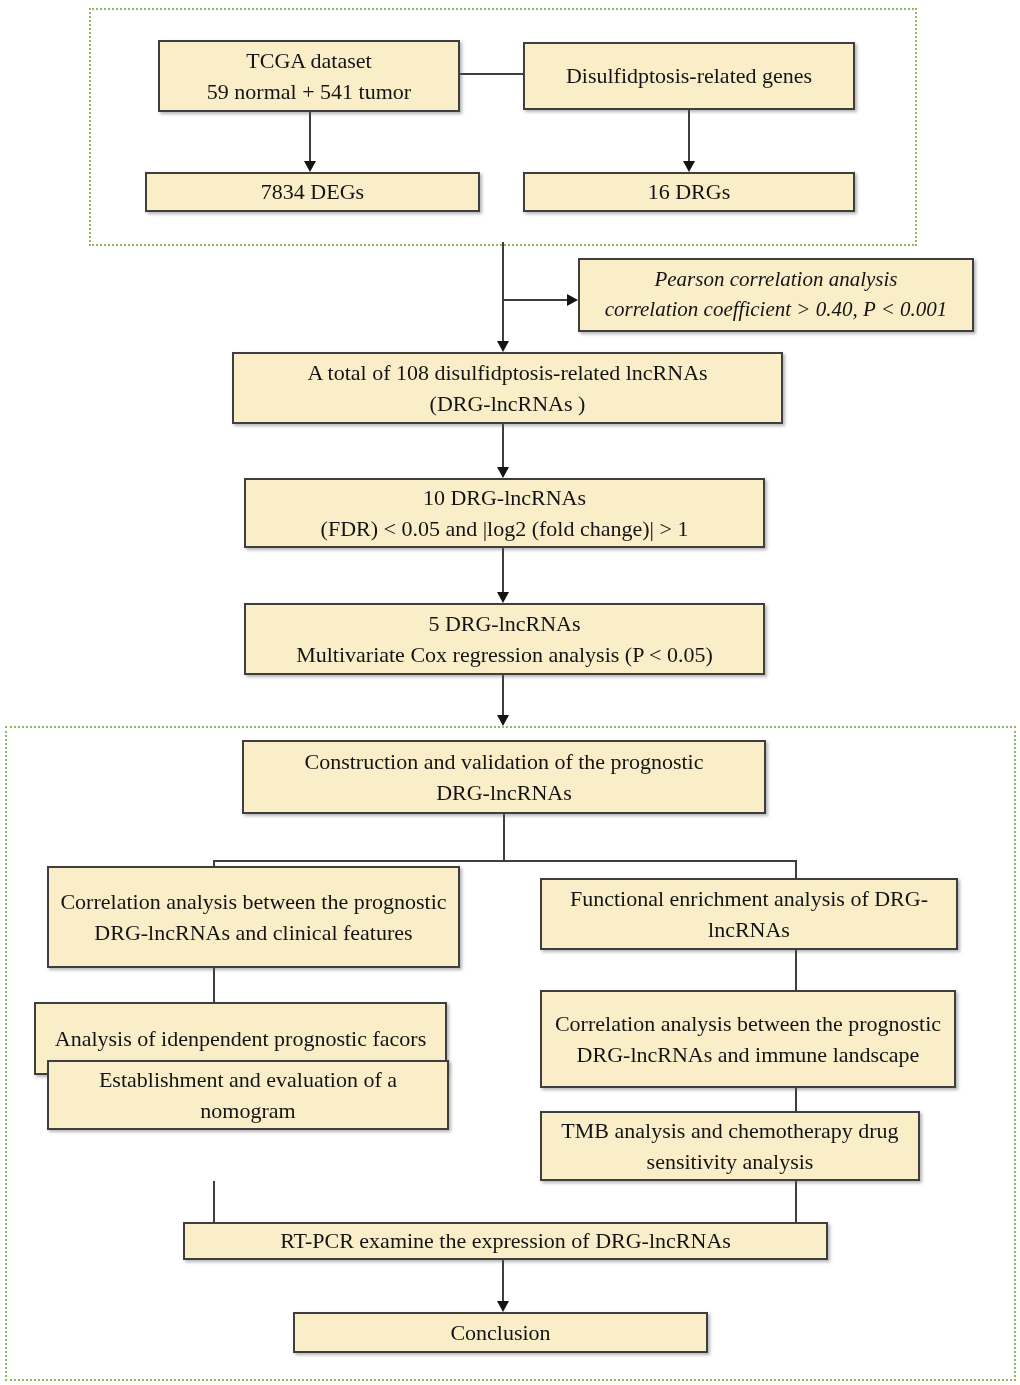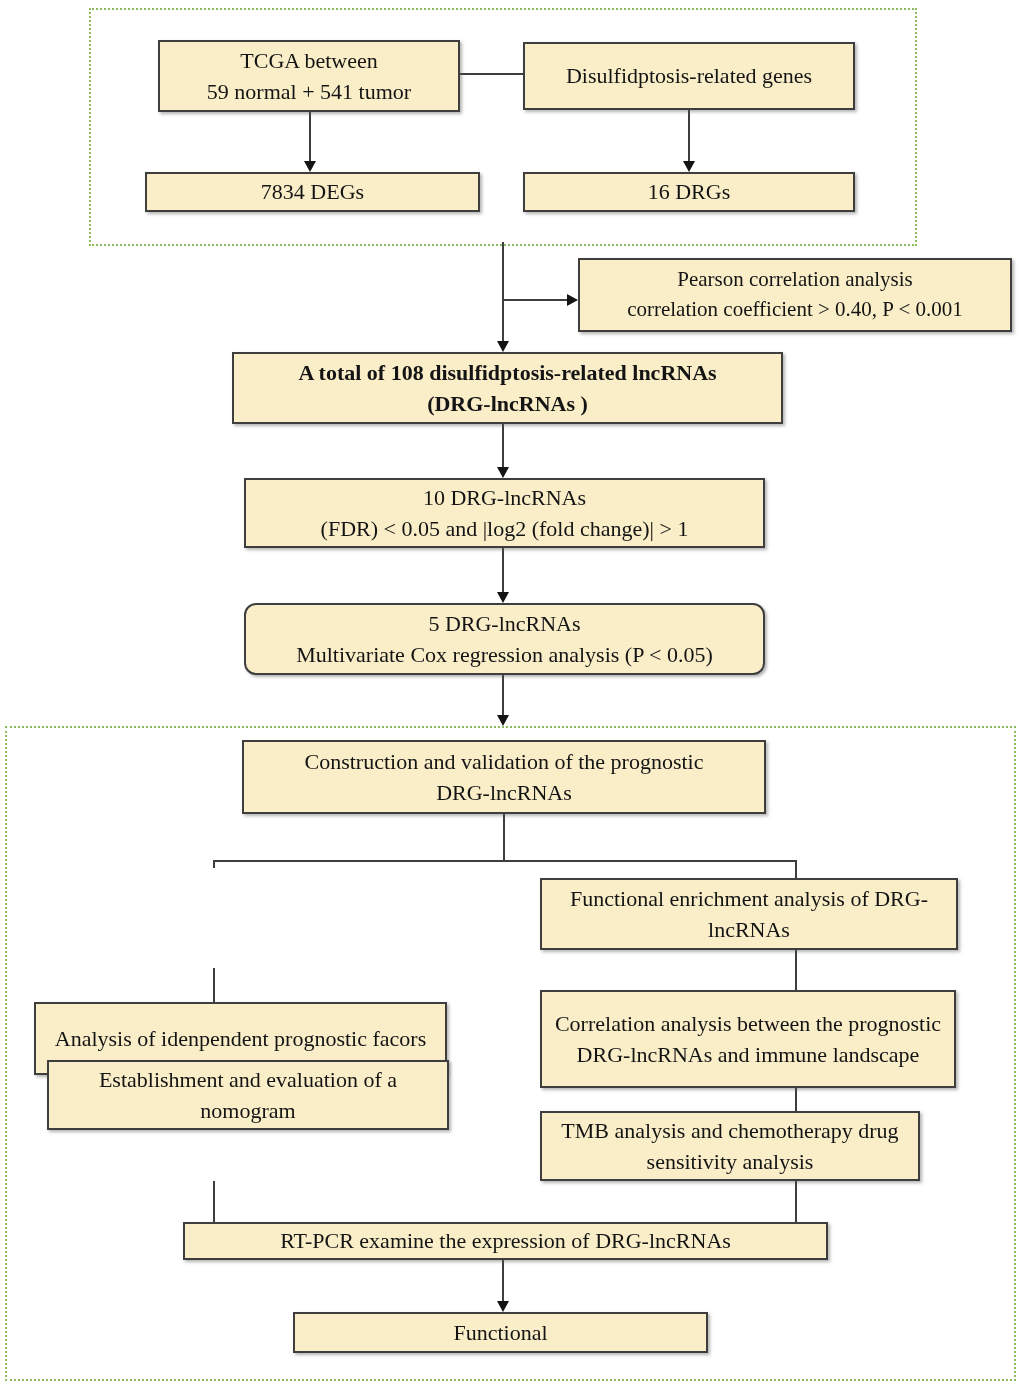--- a/index.html
+++ b/index.html
@@ -31,24 +31,24 @@
     border-top:6px solid transparent;border-bottom:6px solid transparent;
     border-left:11px solid #141414;
   }
   
   #sec1{left:89px;top:8px;width:824px;height:234px;}
   #sec2{left:5px;top:726px;width:1007px;height:651px;}
   #n-tcga{left:158px;top:40px;width:302px;height:72px;}
   #n-disulf{left:523px;top:42px;width:332px;height:68px;}
   #n-degs{left:145px;top:172px;width:335px;height:40px;}
   #n-drgs16{left:523px;top:172px;width:332px;height:40px;}
-  #n-pearson{left:578px;top:258px;width:434px;height:74px;font-size:21px;}
-  #n-total108{left:232px;top:352px;width:551px;height:72px;font-weight:bold;}
+  #n-pearson{left:578px;top:258px;width:396px;height:74px;font-size:21px;font-style:italic;}
+  #n-total108{left:232px;top:352px;width:551px;height:72px;}
   #n-ten{left:244px;top:478px;width:521px;height:70px;}
-  #n-five{left:244px;top:603px;width:521px;height:72px;border-radius:12px;}
+  #n-five{left:244px;top:603px;width:521px;height:72px;}
   #n-construction{left:242px;top:740px;width:524px;height:74px;}
   #n-clinical{left:47px;top:866px;width:413px;height:102px;}
   #n-independent{left:34px;top:1002px;width:413px;height:73px;}
   #n-nomogram{left:47px;top:1060px;width:402px;height:70px;}
   #n-functional{left:540px;top:878px;width:418px;height:72px;}
   #n-immune{left:540px;top:990px;width:416px;height:98px;}
   #n-tmb{left:540px;top:1111px;width:380px;height:70px;}
   #n-rtpcr{left:183px;top:1222px;width:645px;height:38px;}
   #n-conclusion{left:293px;top:1312px;width:415px;height:41px;}
   
@@ -102,21 +102,21 @@
   <div class="line vline" id="c-l1-l2"></div>
   <div class="line vline" id="c-l2-l3"></div>
   <div class="line vline" id="c-l3-rt"></div>
   <div class="line vline" id="c-r1-r2"></div>
   <div class="line vline" id="c-r2-r3"></div>
   <div class="line vline" id="c-r3-rt"></div>
   <div class="line vline" id="c-rt-conc"></div>
   <div class="ah-down" id="a-conc"></div>
 
   <div class="node" id="n-tcga">
-    <span>TCGA between</span>
+    <span>TCGA dataset</span>
     <span>59 normal + 541 tumor</span>
   </div>
 
   <div class="node" id="n-disulf">
     <span>Disulfidptosis-related genes</span>
   </div>
 
   <div class="node" id="n-degs">
     <span>7834 DEGs</span>
   </div>
@@ -143,20 +143,23 @@
   <div class="node" id="n-five">
     <span>5 DRG-lncRNAs</span>
     <span>Multivariate Cox regression analysis (P &lt; 0.05)</span>
   </div>
 
   <div class="node" id="n-construction">
     <span>Construction and validation of the prognostic</span>
     <span>DRG-lncRNAs</span>
   </div>
 
+  <div class="node" id="n-clinical">
+    <span>Correlation analysis between the prognostic DRG-lncRNAs and clinical features</span>
+  </div>
 
   <div class="node" id="n-independent">
     <span>Analysis of idenpendent prognostic facors</span>
   </div>
 
   <div class="node" id="n-nomogram">
     <span>Establishment and evaluation of a nomogram</span>
   </div>
 
   <div class="node" id="n-functional">
@@ -169,16 +172,16 @@
 
   <div class="node" id="n-tmb">
     <span>TMB analysis and chemotherapy drug sensitivity analysis</span>
   </div>
 
   <div class="node" id="n-rtpcr">
     <span>RT-PCR examine the expression of DRG-lncRNAs</span>
   </div>
 
   <div class="node" id="n-conclusion">
-    <span>Functional</span>
+    <span>Conclusion</span>
   </div>
 
 </div>
 
 </body></html>

